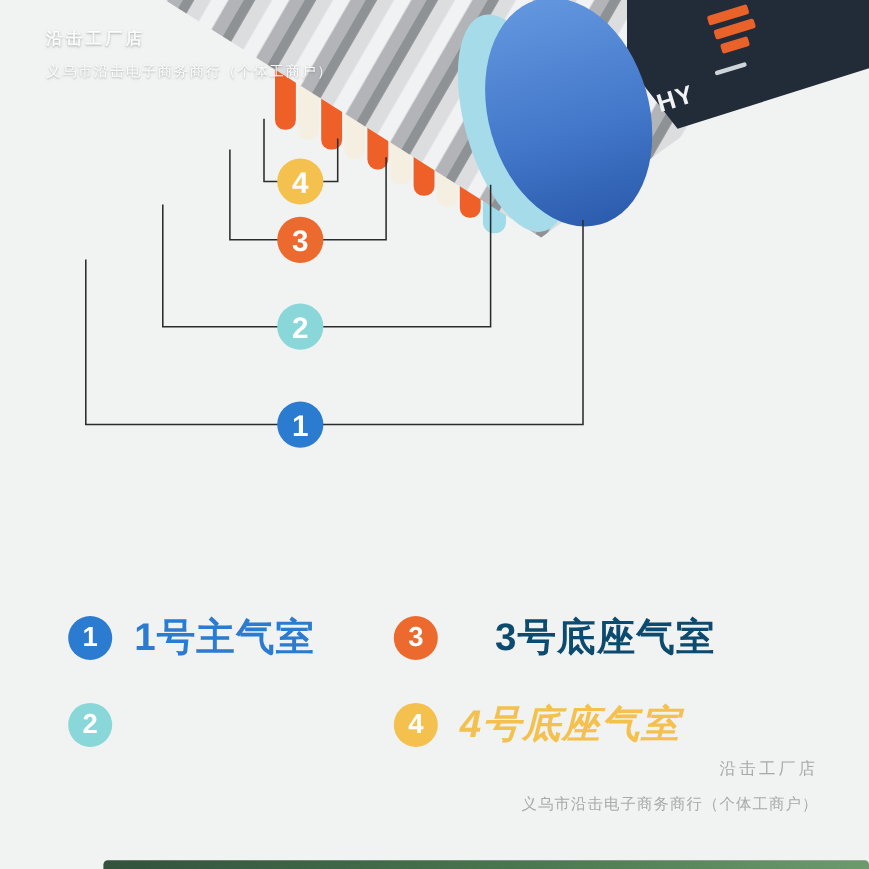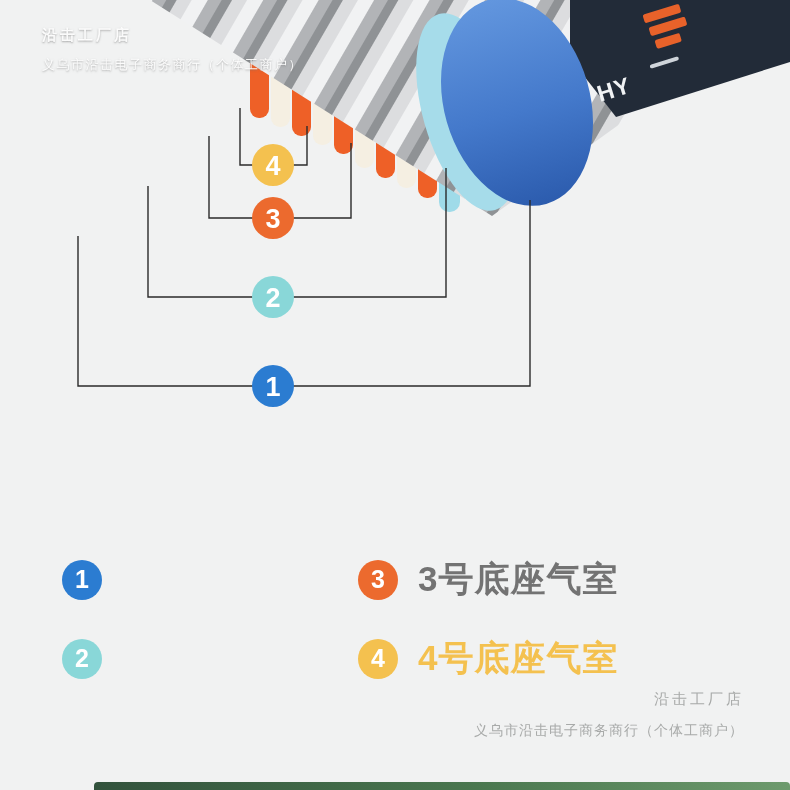--- a/index.html
+++ b/index.html
@@ -124,31 +124,32 @@
 </svg>
 
 <div class="wm-top">
   <div class="l1">沿击工厂店</div>
   <div class="l2">义乌市沿击电子商务商行（个体工商户）</div>
 </div>
 
 <div class="legend">
   <div class="legend-item">
     <span class="badge" style="background: rgb(43, 124, 209);">1</span>
+    <span class="legend-label" style="color: rgb(43, 124, 209);">1号主气室</span>
   </div>
   <div class="legend-item">
     <span class="badge" style="background: rgb(236, 106, 46);">3</span>
-    <span class="legend-label" style="color: #737373;">3号底座气室</span>
+    <span class="legend-label" style="color: #0c4a6e; margin-left: 32px;">3号底座气室</span>
   </div>
   <div class="legend-item">
     <span class="badge" style="background: rgb(137, 215, 216);">2</span>
   </div>
   <div class="legend-item">
     <span class="badge" style="background: rgb(244, 193, 79);">4</span>
-    <span class="legend-label" style="color: rgb(244, 193, 79);">4号底座气室</span>
+    <span class="legend-label" style="color: rgb(244, 193, 79); font-style: italic;">4号底座气室</span>
   </div>
 </div>
 
 <div class="wm-bottom">
   <div class="l1">沿击工厂店</div>
   <div class="l2">义乌市沿击电子商务商行（个体工商户）</div>
 </div>
 
 <div class="bottom-strip"></div>
 

